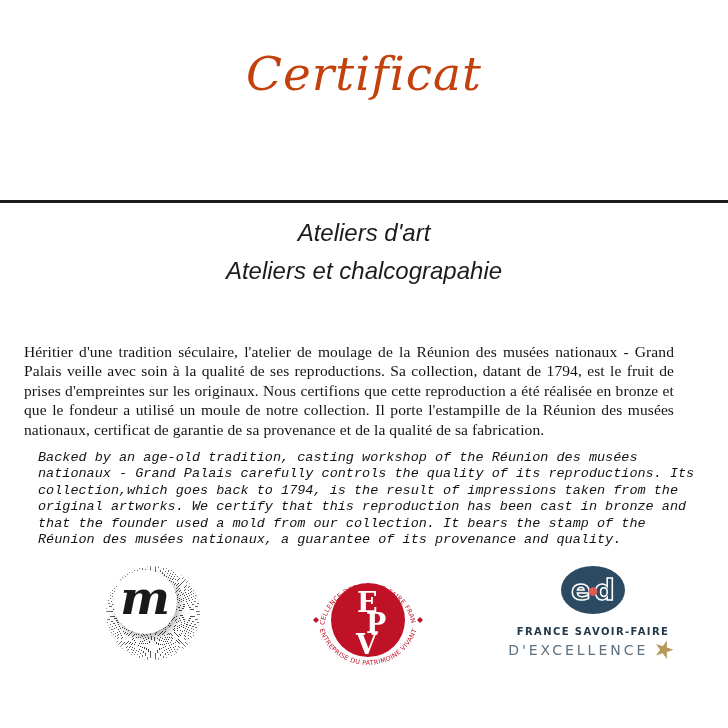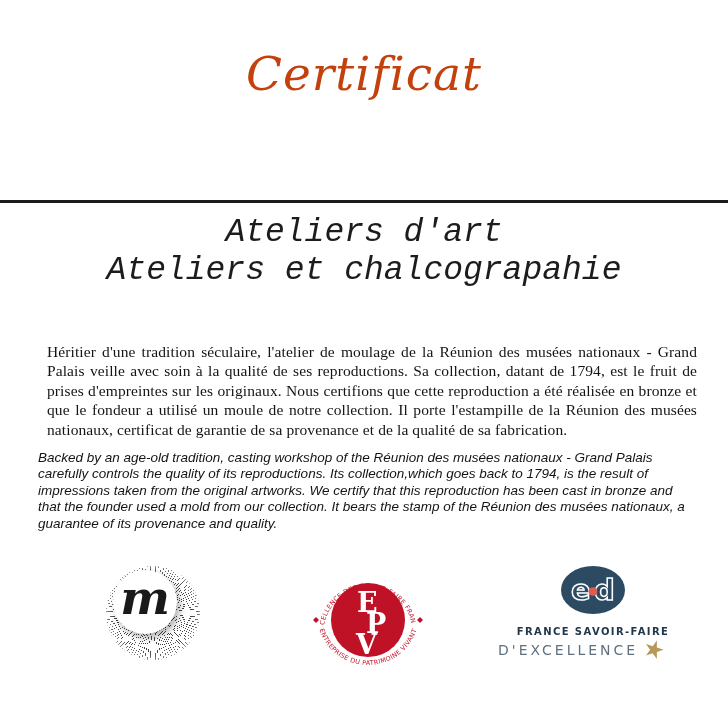--- a/index.html
+++ b/index.html
@@ -33,44 +33,44 @@
     top: 200px; left: 0;
     width: 728px; height: 3px;
     background: #1b1b1b;
   }
 
   
   .subtitle {
     position: absolute;
     top: 214px; left: 0; width: 728px;
     text-align: center;
-    font-family: Liberation Mono, monospace;
-    font-style: italic;
-    font-size: 33px;
+    font-family: Liberation Sans, sans-serif;
+    font-style: italic;
+    font-size: 24px;
     line-height: 38px;
     color: #1c1c1c;
   }
 
   
   .body-fr {
     position: absolute;
-    top: 326px; left: 47px; width: 650px;
+    top: 326px; left: 24px; width: 650px;
     font-family: "Liberation Serif", serif;
     font-size: 15.5px;
     line-height: 19.5px;
     text-align: justify;
     letter-spacing: 0.1px;
     color: #141414;
   }
 
   
   .body-en {
     position: absolute;
     top: 436px; left: 38px; width: 657px;
-    font-family: Liberation Sans, sans-serif;
+    font-family: Liberation Mono, monospace;
     font-style: italic;
     font-size: 13.5px;
     line-height: 16.5px;
     text-align: left;
     color: #141414;
   }
 
   
   .logo-rmn {
     position: absolute;
@@ -143,20 +143,21 @@
   .fsfe-line2 {
     margin-top: 3px;
     font-family: "DejaVu Sans", sans-serif;
     font-weight: 400;
     font-size: 14px;
     letter-spacing: 3px;
     color: #5f7180;
     white-space: nowrap;
     display: flex;
     align-items: center;
+    justify-content: center;
   }
   .fsfe-star {
     display: inline-block;
     margin-left: 5px;
     font-size: 24px;
     line-height: 20px;
     color: #b6985a;
     transform: rotate(18deg);
     font-family: "DejaVu Sans", sans-serif;
   }

